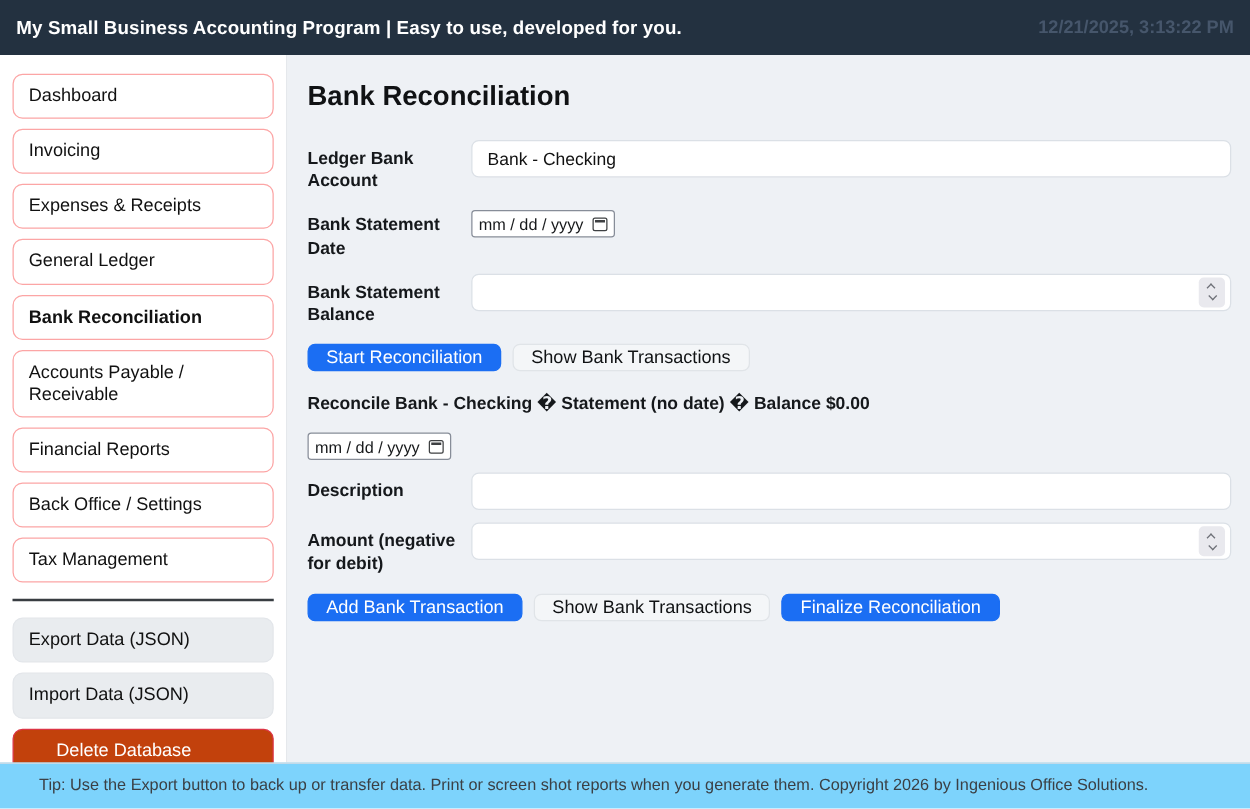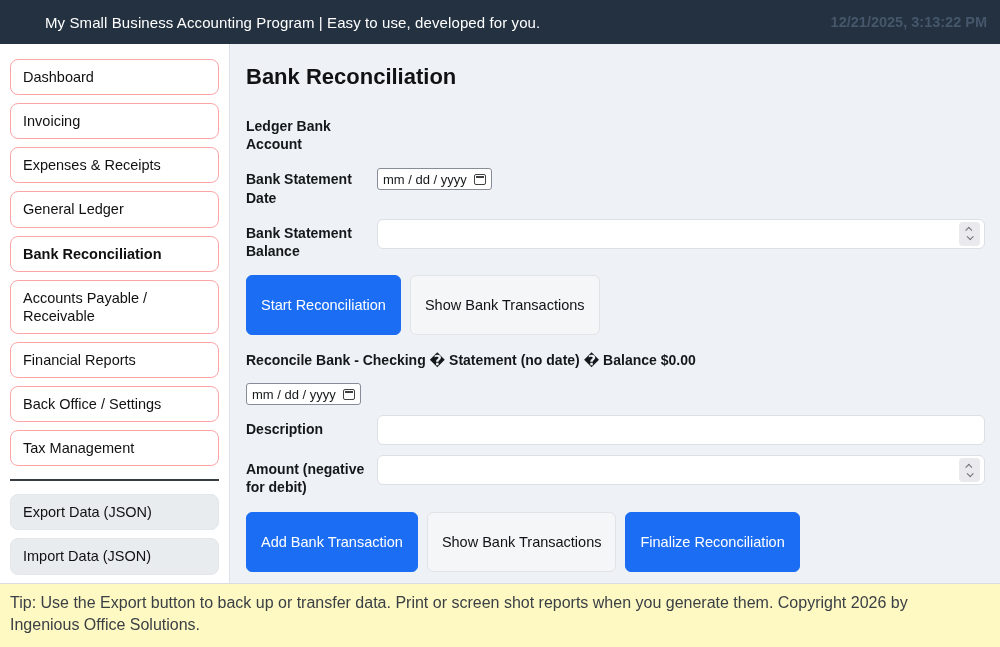--- a/index.html
+++ b/index.html
@@ -2,21 +2,21 @@
 <html><head>
 <meta charset="utf-8">
 <style>
   * { box-sizing: border-box; margin: 0; padding: 0; }
   html, body { background: #ffffff; }
   body { font-family: "Liberation Sans", "DejaVu Sans", sans-serif; }
   .app { width: 1000px; height: 647px; display: flex; flex-direction: column; overflow: hidden; background: #ffffff; }
 
   
   .header { height: 44px; background: #233140; color: #fff; display: flex; align-items: center; justify-content: space-between; padding: 0 13px; flex: 0 0 auto; }
-  .header-title { font-size: 15px; font-weight: normal; letter-spacing: 0.1px; margin-left: 32px; }
+  .header-title { font-size: 15px; font-weight: bold; letter-spacing: 0.1px; }
   .header-time { font-size: 14.5px; color: #46566b; font-weight: bold; }
 
   
   .content { flex: 1 1 auto; display: flex; min-height: 0; }
 
   
   .sidebar { width: 230px; flex: 0 0 230px; background: #ffffff; border-right: 1px solid #dde1e6; padding: 15px 10px 10px 10px; display: flex; flex-direction: column; gap: 8px; }
   .nav-btn { display: block; width: 100%; text-align: left; background: #ffffff; border: 1px solid #fca5a5; border-radius: 8px; padding: 8px 12px; font-size: 14.5px; font-family: inherit; color: #111; line-height: 1.25; cursor: pointer; }
   .nav-btn.active { font-weight: bold; }
   .nav-divider { border: none; border-top: 2px solid #383d42; margin: 5px 0; }
@@ -39,28 +39,28 @@
   .cal-icon::after { content: ""; position: absolute; left: 1px; right: 1px; top: 1px; height: 2px; background: #3e4042; }
 
   
   .num-spin { position: absolute; right: 5px; top: 50%; transform: translateY(-50%); width: 21px; height: 24px; background: #e9e9ee; border-radius: 4px; display: flex; flex-direction: column; align-items: center; justify-content: center; gap: 3px; cursor: pointer; }
   .chev { width: 5px; height: 5px; display: block; }
   .chev-up { border-left: 1.6px solid #6e7077; border-top: 1.6px solid #6e7077; transform: rotate(45deg) translateY(1px); }
   .chev-down { border-right: 1.6px solid #6e7077; border-bottom: 1.6px solid #6e7077; transform: rotate(45deg) translateY(-1px); }
 
   
   .btn-row { display: flex; gap: 9px; margin: 15px 0 15px 0; }
-  .btn { border: 1px solid transparent; border-radius: 6px; padding: 20px 14px; font-size: 14.5px; font-family: inherit; line-height: 1.25; cursor: pointer; }
+  .btn { border: 1px solid transparent; border-radius: 6px; padding: 1px 14px; font-size: 14.5px; font-family: inherit; line-height: 1.25; cursor: pointer; }
   .btn-primary { background: #1b6ef3; border-color: #1b6ef3; color: #ffffff; }
   .btn-light { background: #f4f6f8; border-color: #e0e4e8; color: #101214; text-align: center; }
 
   .status-line { font-size: 14px; font-weight: bold; color: #15181b; margin: 17px 0 14px 0; }
 
   
-  .footer { flex: 0 0 auto; background: #fef9c3; border-top: 1px solid #d9dde2; padding: 8px 60px 10px 10px; font-size: 16px; color: #3b4045; line-height: 1.42; }
+  .footer { flex: 0 0 auto; background: #7dd3fc; border-top: 1px solid #d9dde2; padding: 8px 60px 10px 10px; font-size: 13px; color: #3b4045; line-height: 1.42; text-align: center; }
 </style>
 </head>
 <body>
 
 <div class="app">
 
   <div class="header">
     <div class="header-title">My Small Business Accounting Program | Easy to use, developed for you.</div>
     <div class="header-time">12/21/2025, 3:13:22 PM</div>
   </div>
@@ -81,20 +81,23 @@
       <button class="nav-btn util-btn">Export Data (JSON)</button>
       <button class="nav-btn util-btn">Import Data (JSON)</button>
       <button class="nav-btn danger-btn">Delete Database</button>
     </div>
 
     <div class="main">
       <div class="page-title">Bank Reconciliation</div>
 
       <div class="form-row">
         <div class="form-label">Ledger Bank Account</div>
+        <div class="form-control-wrap">
+          <div class="select-box">Bank - Checking</div>
+        </div>
       </div>
 
       <div class="form-row">
         <div class="form-label">Bank Statement Date</div>
         <div class="form-control-wrap">
           <div class="date-input">
             <span>mm / dd / yyyy</span>
             <span class="cal-icon"></span>
           </div>
         </div>

